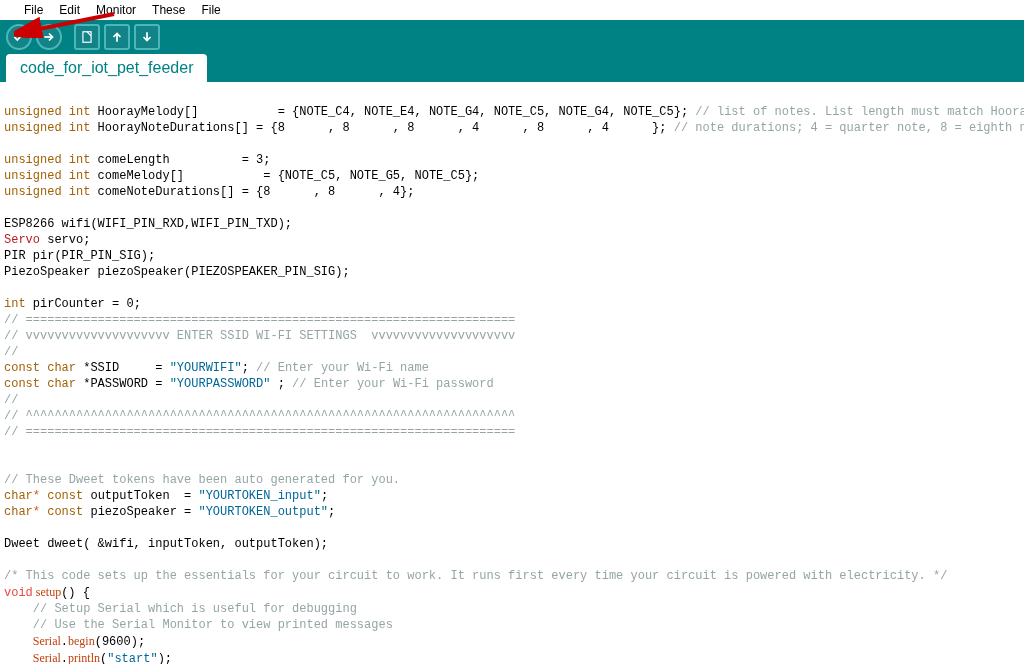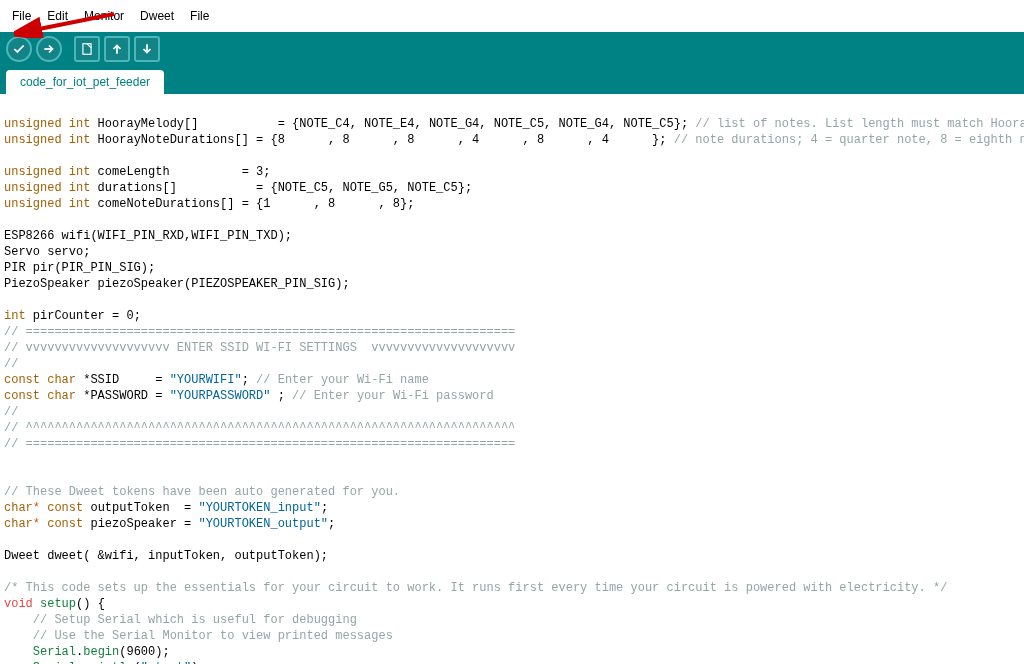--- a/index.html
+++ b/index.html
@@ -6,25 +6,25 @@
     body {
       font-family: sans-serif;
       font-size: 12px;
       background: #fff;
       width: 1024px;
       height: 664px;
       overflow: hidden;
       position: relative;
     }
     .menubar {
-      height: 32px;
+      height: 20px;
       background: #fff;
       display: flex;
       align-items: center;
-      padding: 0 4px;
+      padding: 0 16px;
     }
     .menu-item {
       padding: 2px 8px;
       font-size: 12px;
       cursor: pointer;
     }
     .toolbar {
       height: 34px;
       background: #008184;
       display: flex;
@@ -69,49 +69,49 @@
       height: 28px;
       background: #008184;
       display: flex;
       align-items: flex-end;
       padding: 0 6px;
     }
     .tab {
       background: #fff;
       padding: 5px 14px;
       border-radius: 4px 4px 0 0;
-      font-size: 12px;
+      font-size: 16px;
       color: #008184;
       cursor: pointer;
     }
     .editor {
       padding: 6px 4px;
       font-family: "Courier New", monospace;
       font-size: 12px;
       line-height: 16px;
       white-space: pre;
       overflow: hidden;
       color: #000;
     }
     .kw-type { color: #a16207; }
-    .kw-orange { color: #000000; }
+    .kw-orange { color: #b91c1c; }
     .str { color: #006699; }
     .comment { color: #95A5A6; }
     .void-kw { color: #ef4444; }
-    .builtin { color: #15803d; }
+    .builtin { color: #c2410c; font-family: Liberation Serif, serif; }
     .astk { color: #D35400; }
   </style>
 </head>
 <body>
 
 <div class="menubar">
   <div class="menu-item">File</div>
   <div class="menu-item">Edit</div>
   <div class="menu-item">Monitor</div>
-  <div class="menu-item">Dweet</div>
+  <div class="menu-item">These</div>
   <div class="menu-item">File</div>
 </div>
 
 <div class="toolbar">
   <div class="tool-btn">
     <svg viewBox="0 0 24 24" fill="none" stroke="#fff" stroke-width="3">
         <polyline points="4,12 9,17 20,6"></polyline>
       </svg>
   </div>
   <div class="tool-btn">
@@ -152,22 +152,22 @@
 
 <div class="tabbar">
   <div class="tab">code_for_iot_pet_feeder</div>
 </div>
 
 <div class="editor">
 <span class="kw-type">unsigned int</span><span> HoorayMelody[]           = {NOTE_C4, NOTE_E4, NOTE_G4, NOTE_C5, NOTE_G4, NOTE_C5}; </span><span class="comment">// list of notes. List length must match HoorayLength!</span>
 <span class="kw-type">unsigned int</span><span> HoorayNoteDurations[] = {8      , 8      , 8      , 4      , 8      , 4      }; </span><span class="comment">// note durations; 4 = quarter note, 8 = eighth note, etc.</span>
 
 <span class="kw-type">unsigned int</span><span> comeLength          = 3;</span>
-<span class="kw-type">unsigned int</span><span> durations[]           = {NOTE_C5, NOTE_G5, NOTE_C5};</span>
-<span class="kw-type">unsigned int</span><span> comeNoteDurations[] = {1      , 8      , 8};</span>
+<span class="kw-type">unsigned int</span><span> comeMelody[]           = {NOTE_C5, NOTE_G5, NOTE_C5};</span>
+<span class="kw-type">unsigned int</span><span> comeNoteDurations[] = {8      , 8      , 4};</span>
 
 <span>ESP8266 wifi(WIFI_PIN_RXD,WIFI_PIN_TXD);</span>
 <span class="kw-orange">Servo</span><span> servo;</span>
 <span>PIR pir(PIR_PIN_SIG);</span>
 <span>PiezoSpeaker piezoSpeaker(PIEZOSPEAKER_PIN_SIG);</span>
 
 <span class="kw-type">int</span><span> pirCounter = 0;</span>
 <span class="comment">// ====================================================================</span>
 <span class="comment">// vvvvvvvvvvvvvvvvvvvv ENTER SSID WI-FI SETTINGS  vvvvvvvvvvvvvvvvvvvv</span>
 <span class="comment">//</span>

